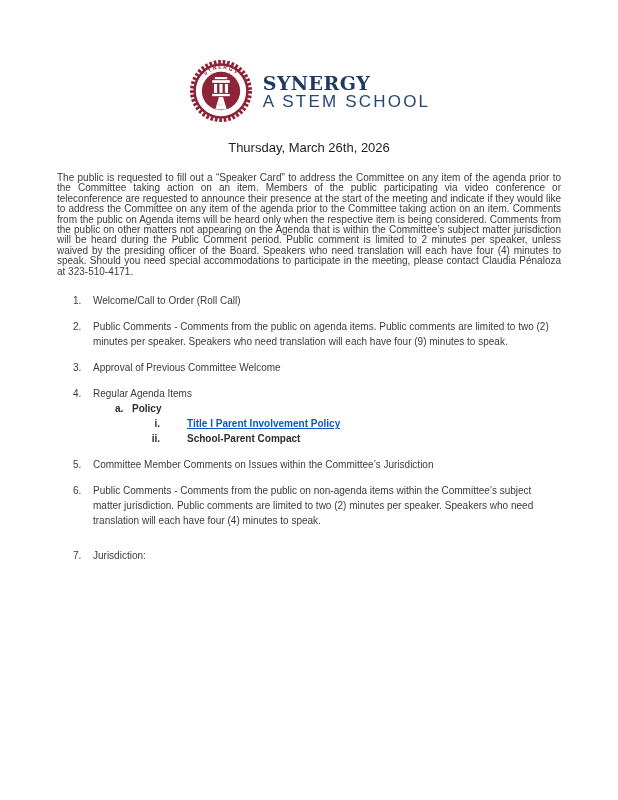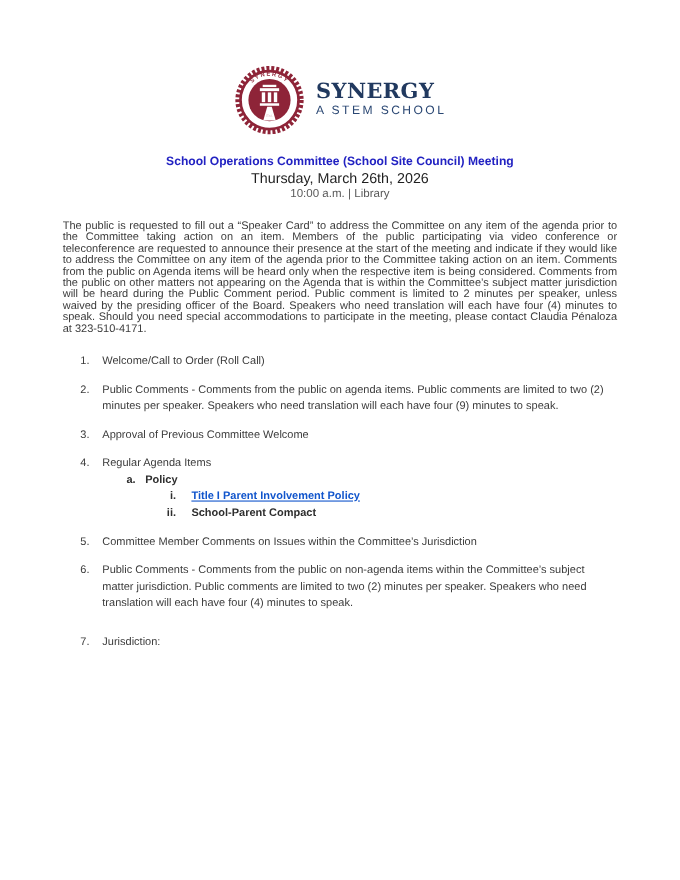--- a/index.html
+++ b/index.html
@@ -21,21 +21,21 @@
   .seal{width:66px;height:66px;flex:0 0 auto;}
   .wordmark{display:flex;flex-direction:column;justify-content:center;}
   .wm-line{
     font-family:"DejaVu Serif", serif;
     font-weight:bold;
     font-size:19px;line-height:18.5px;
     color:#21395f;letter-spacing:.4px;
   }
   .wm-tagline{
     font-family:"Liberation Sans", sans-serif;
-    font-size:11px;line-height:13px;
+    font-size:17px;line-height:13px;
     color:#2a4773;letter-spacing:2.2px;
     margin-top:2px;font-weight:400;
   }
   
   .meeting-head{text-align:center;margin:0 0 0 0;}
   .mh-title{
     font-size:11px;font-weight:bold;color:#2222c2;line-height:14px;
   }
   .mh-date{
     font-size:13px;font-weight:normal;color:#1f1f1f;line-height:15px;
@@ -51,21 +51,21 @@
   }
   
   .agenda{margin-top:16px;font-size:10px;color:#3b3b3b;}
   .li{display:flex;margin:0 0 11px 0;padding-left:16px;line-height:15px;}
   .li .num{flex:0 0 20px;}
   .li .txt{flex:1 1 auto;max-width:468px;}
   .sub-a{display:flex;padding-left:58px;line-height:15px;font-weight:bold;color:#2e2e2e;}
   .sub-a .num{flex:0 0 17px;}
   .sub-roman{display:flex;padding-left:83px;line-height:15px;font-weight:bold;color:#2e2e2e;}
   .sub-roman .num{flex:0 0 20px;text-align:right;padding-right:0;}
-  .sub-roman .txt{margin-left:14px;}
+  .sub-roman .txt{margin-left:27px;}
   .item4-block{margin:0 0 11px 0;}
   .item4-block .li{margin-bottom:0;}
   .li.last{margin-top:20px;}
   a.doc-link{
     color:#1155cc;font-weight:bold;text-decoration:underline;cursor:pointer;
   }
 </style>
 </head>
 <body>
 
@@ -99,23 +99,21 @@
 
       <text x="32" y="46.5" font-size="3.4" font-family="Liberation Sans, sans-serif" fill="#e8c9cf" text-anchor="middle">Est.</text>
     </svg>
     <div class="wordmark">
       <div class="wm-line">SYNERGY</div>
       <div class="wm-tagline">A STEM SCHOOL</div>
     </div>
   </header>
 
   <section class="meeting-head">
-    <div class="mh-title">School Operations Committee (School Site Council) Meeting</div>
     <div class="mh-date">Thursday, March 26th, 2026</div>
-    <div class="mh-timeloc">10:00 a.m. | Library</div>
   </section>
 
   <p class="intro">The public is requested to fill out a “Speaker Card” to address the Committee on any item of the agenda prior to the Committee taking action on an item. Members of the public participating via video conference or teleconference are requested to announce their presence at the start of the meeting and indicate if they would like to address the Committee on any item of the agenda prior to the Committee taking action on an item. Comments from the public on Agenda items will be heard only when the respective item is being considered. Comments from the public on other matters not appearing on the Agenda that is within the Committee’s subject matter jurisdiction will be heard during the Public Comment period.  Public comment is limited to 2 minutes per speaker, unless waived by the presiding officer of the Board. Speakers who need translation will each have four (4) minutes to speak.  Should you need special accommodations to participate in the meeting, please contact Claudia Pénaloza at 323-510-4171.</p>
 
   <section class="agenda">
 
     <div class="li">
       <span class="num">1.</span>
       <span class="txt">Welcome/Call to Order (Roll Call)</span>
     </div>

